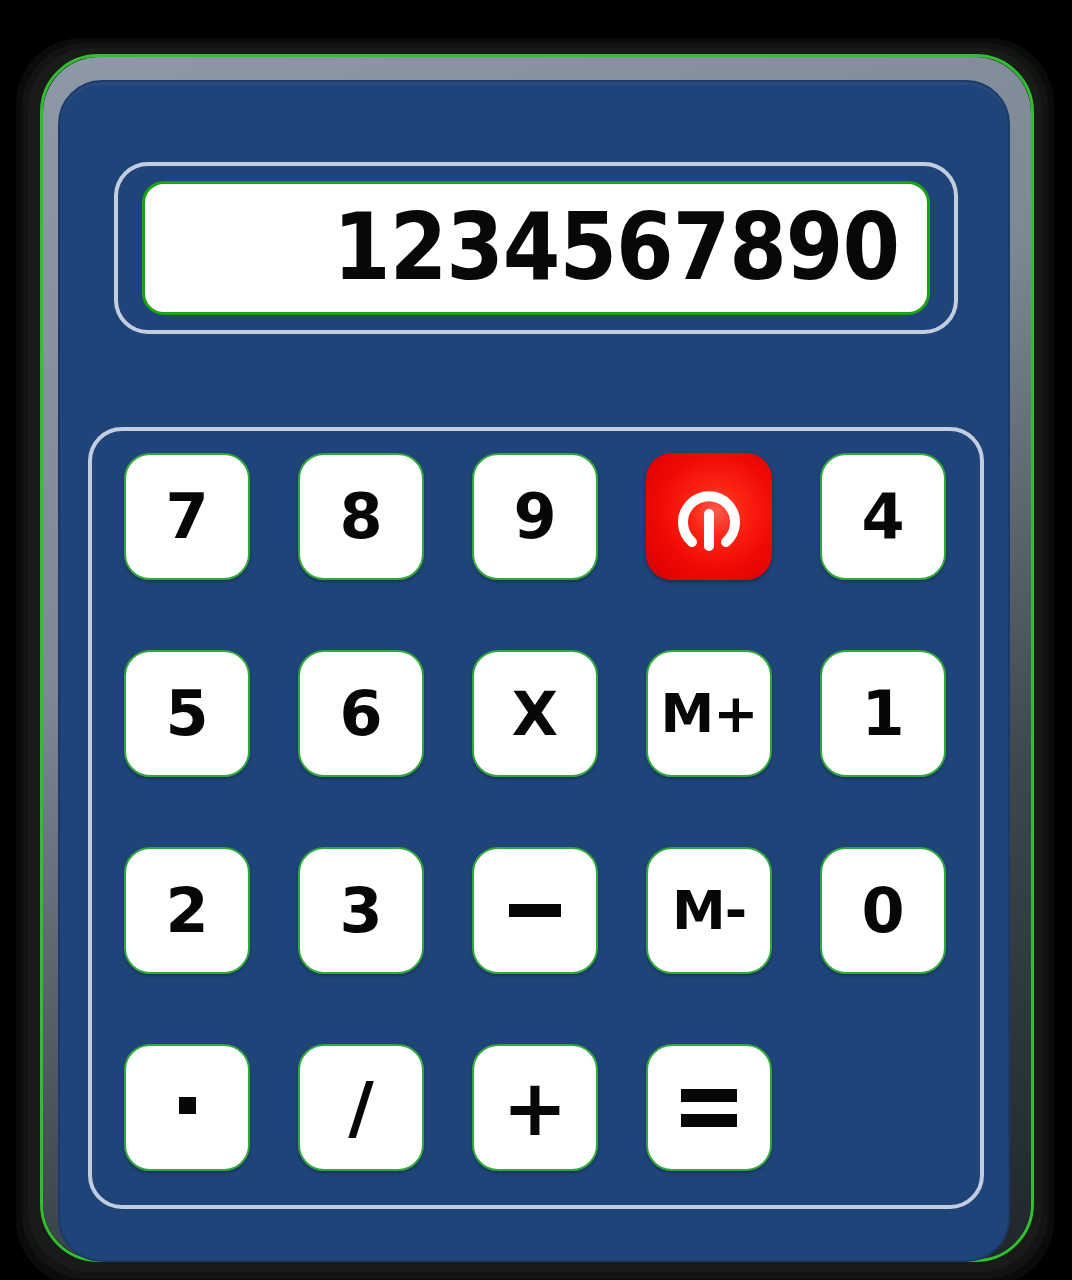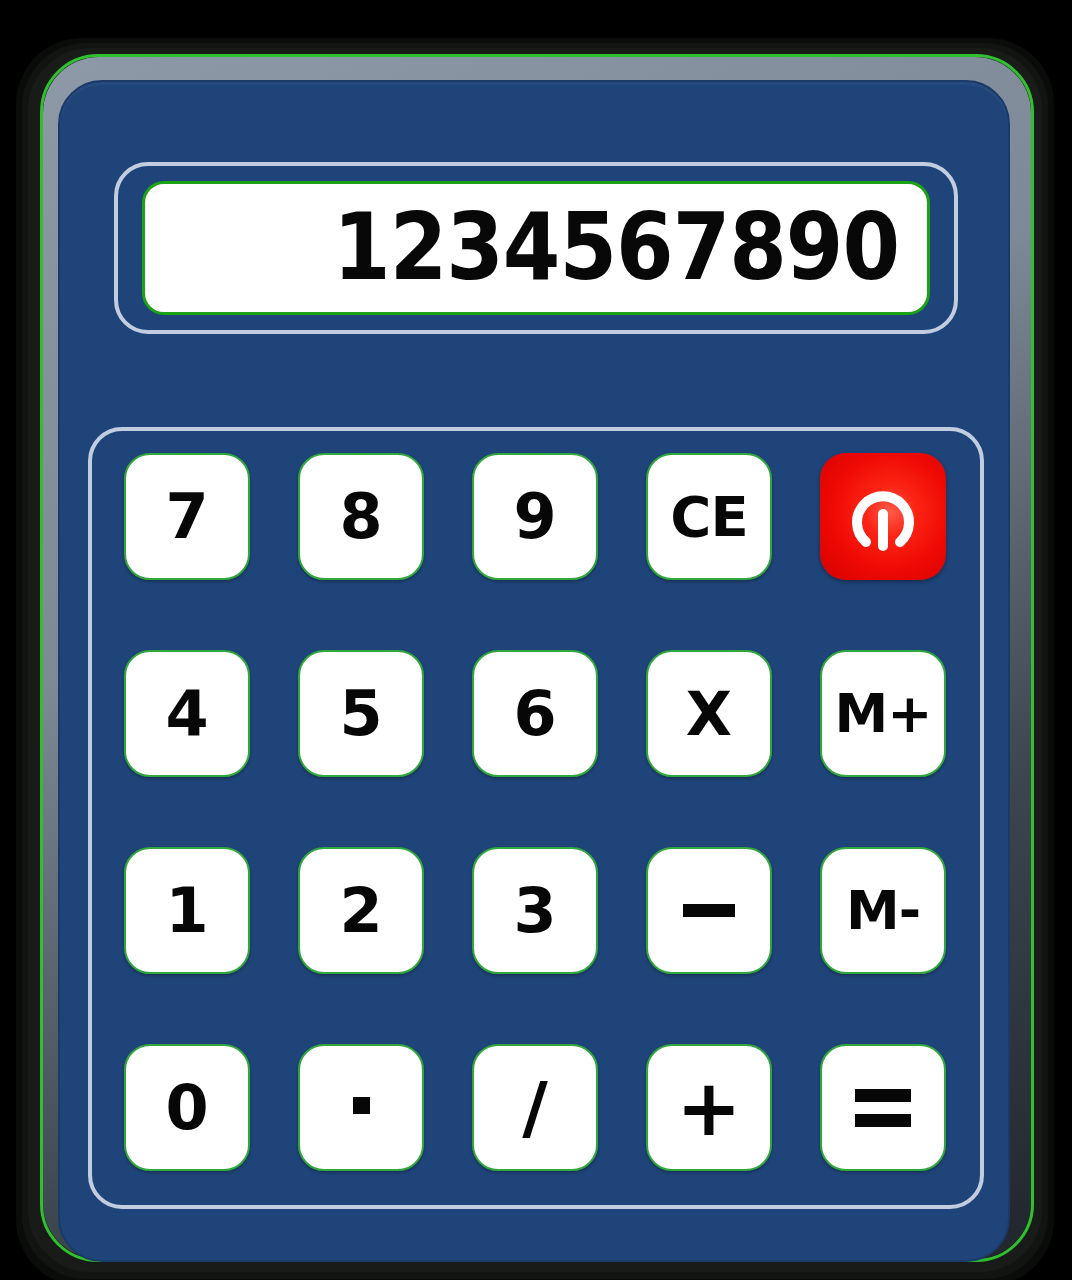--- a/index.html
+++ b/index.html
@@ -256,23 +256,20 @@
     <div id="keypad-grid">
         <div class="key">
           <span>7</span>
         </div>
         <div class="key">
           <span>8</span>
         </div>
         <div class="key">
           <span>9</span>
         </div>
-        <div class="key key-ce">
-          <span>CE</span>
-        </div>
         <div id="key-power">
           <svg id="power-icon" width="82" height="82" viewBox="0 0 82 82">
             <path d="M24 66 A26 26 0 1 1 58 66" fill="none" stroke="#ffffff" stroke-width="10" stroke-linecap="round"></path>
             <line x1="41" y1="38" x2="41" y2="70" stroke="#ffffff" stroke-width="10" stroke-linecap="round"></line>
           </svg>
         </div>
         <div class="key">
           <span>4</span>
         </div>
         <div class="key">

